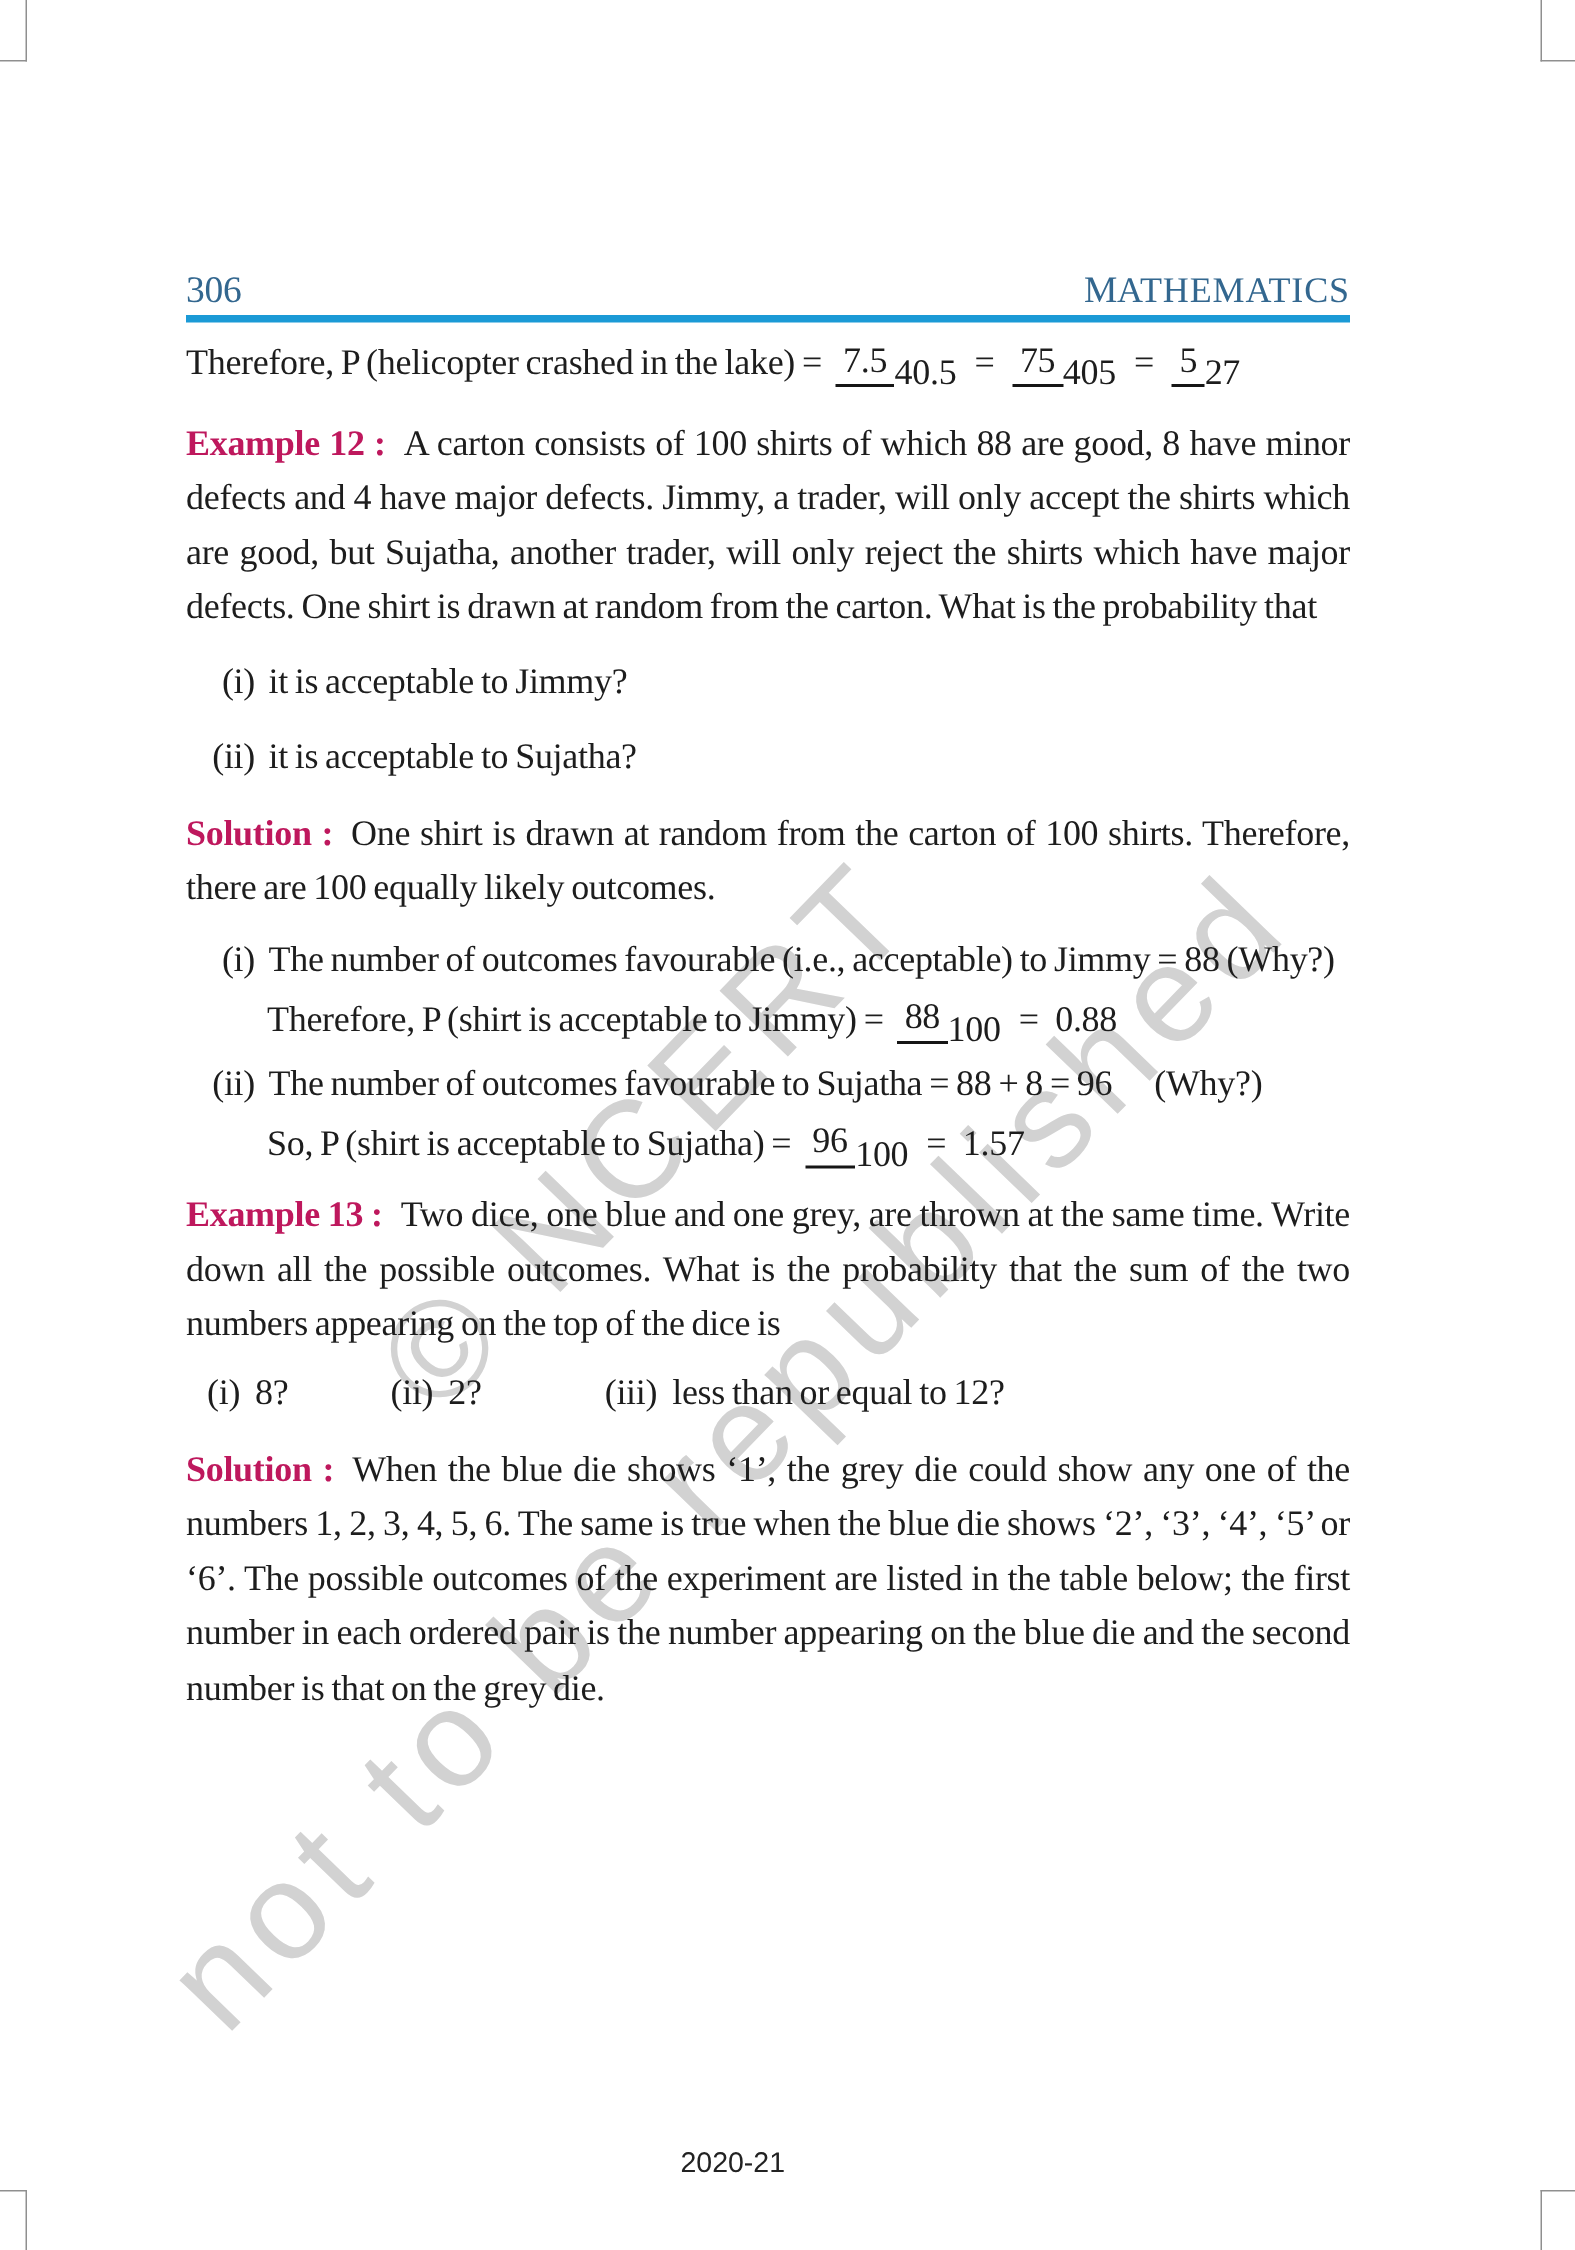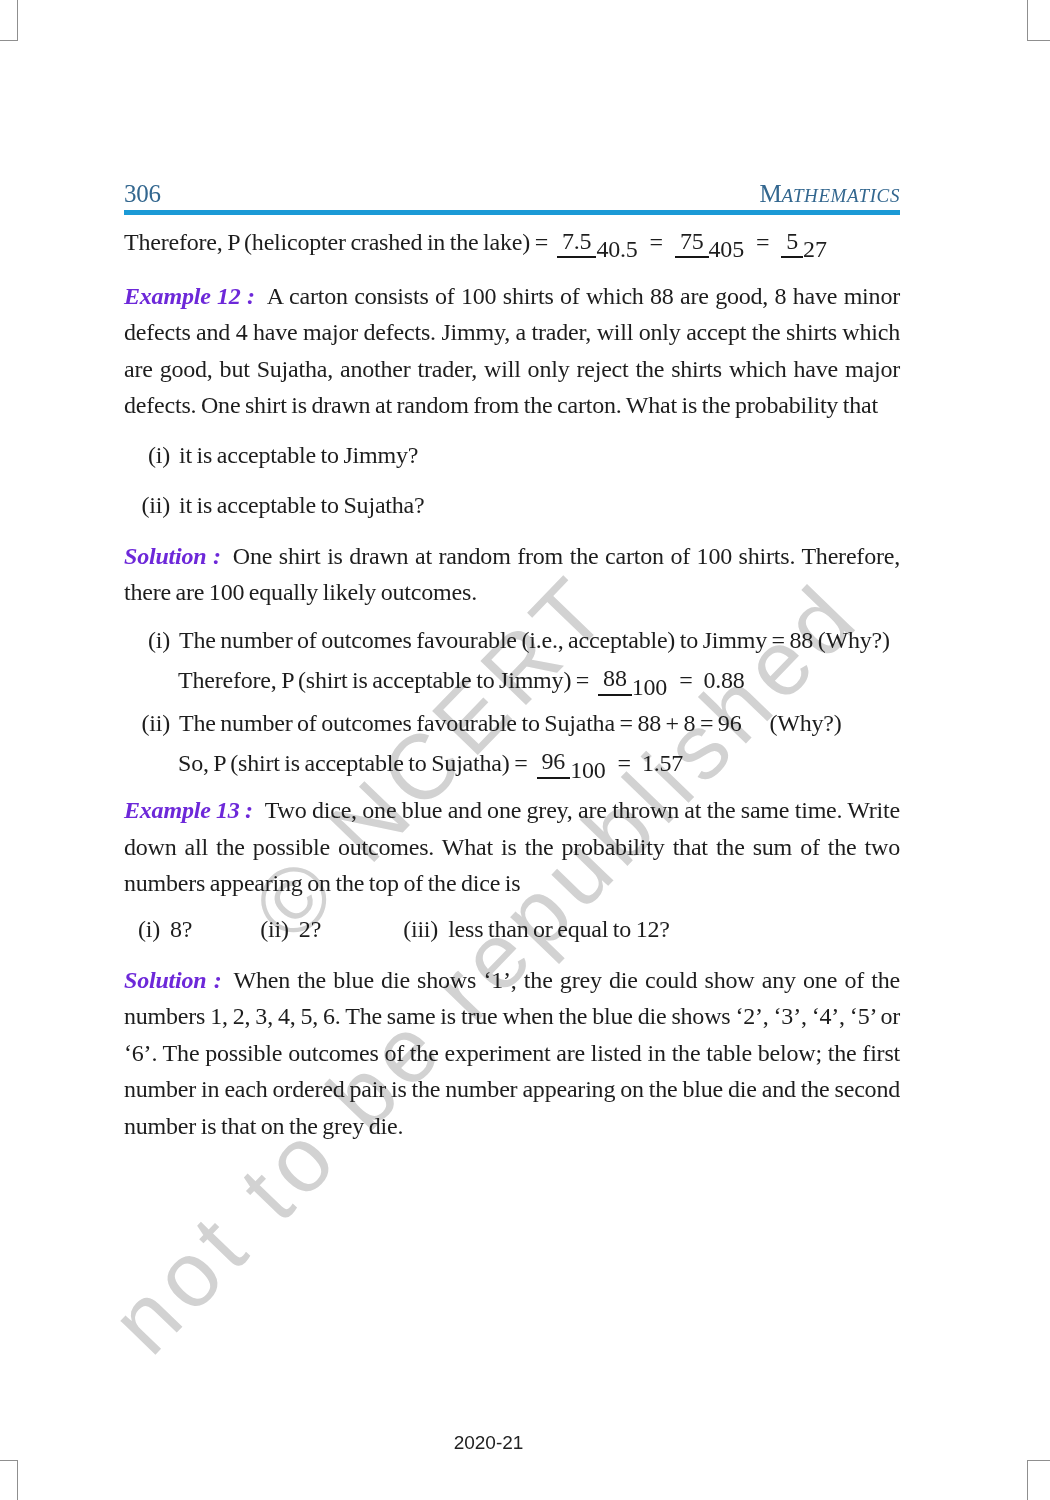--- a/index.html
+++ b/index.html
@@ -23,33 +23,33 @@
   }
   .wm1{left:237px;top:892px;font-size:92px;letter-spacing:8px;transform:rotate(-46deg);}
   .wm2{left:95px;top:1305px;font-size:92px;letter-spacing:8px;transform:rotate(-46deg);}
 
   .content{position:absolute;left:124px;top:180px;width:776px;z-index:1;}
 
   .header{display:flex;justify-content:space-between;align-items:baseline;}
   .pagenum{font-size:25px;color:#33678f;}
   .subject{color:#33678f;}
   .subject .cap{font-size:25px;}
-  .subject .rest{font-size:19px;letter-spacing:0.6px;font-style:italic;}
+  .subject .rest{font-size:24px;letter-spacing:0.6px;}
   .rule{margin-top:2px;height:5px;background:#1b9ad6;}
 
   .bodytext{font-size:24px;letter-spacing:-0.2px;word-spacing:-1.2px;}
   .para{margin:0;text-align:justify;line-height:36.5px;}
   .m-area{margin-top:20px;line-height:30px;}
   .m-ex12{margin-top:14px;}
   .m-sol12{margin-top:18px;}
   .m-ex13{margin-top:8px;}
   .m-sol13{margin-top:18px;}
   sup{font-size:0.6em;vertical-align:super;line-height:0;}
 
-  .blabel{color:#6d28d9;font-weight:bold;margin-right:12px;font-style:italic;}
+  .blabel{color:#be185d;font-weight:bold;margin-right:12px;}
 
   .eqrow{display:flex;align-items:center;line-height:30px;}
   .eqrow.first{margin-top:6px;}
   .eqrow.indent{margin-left:54px;margin-top:4px;margin-bottom:2px;}
   .frac{display:inline-flex;align-items:center;margin:0 9px;line-height:1.2;}
   .frac .num{display:block;padding:0 5px 1px;border-bottom:2px solid #161616;}
   .frac .den{display:block;padding-top:14px;}
   .eq{margin:0 3px;}
   .eqval{margin-left:8px;}
 

